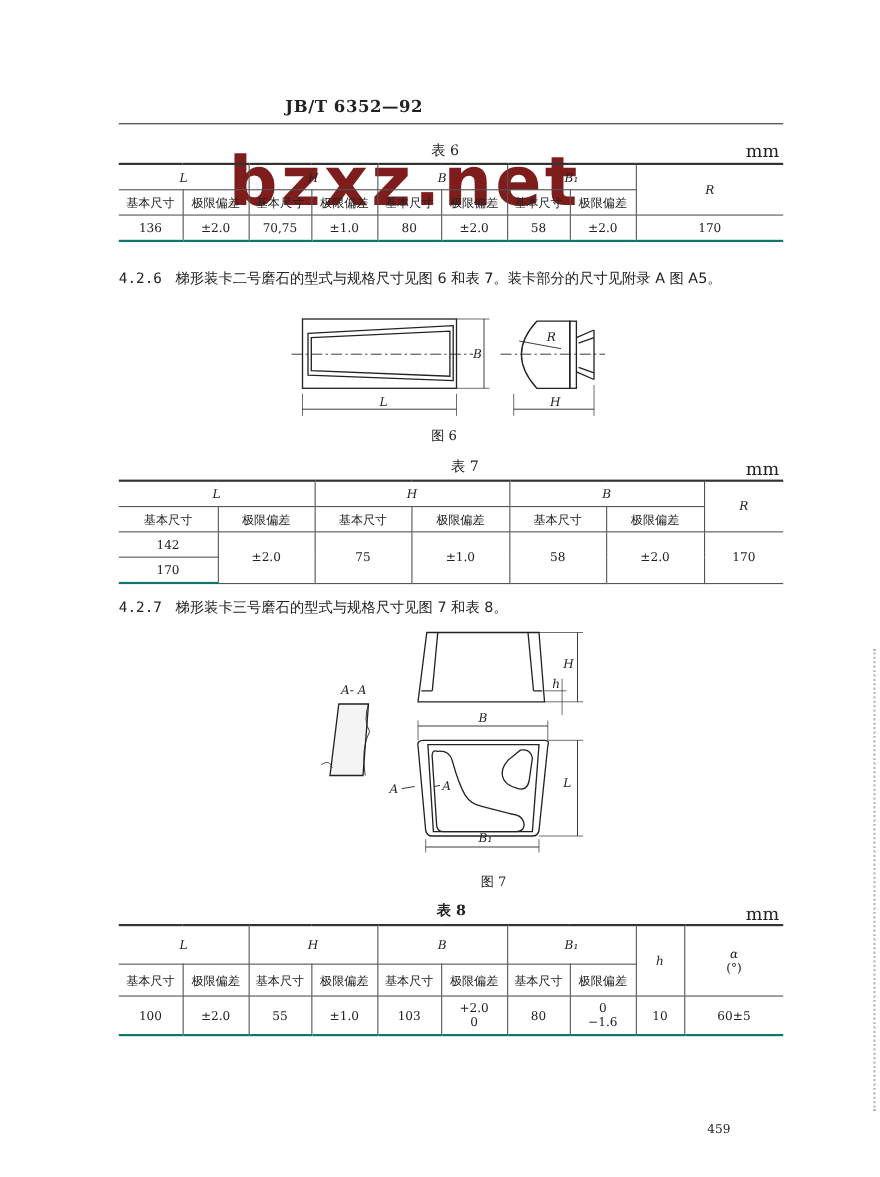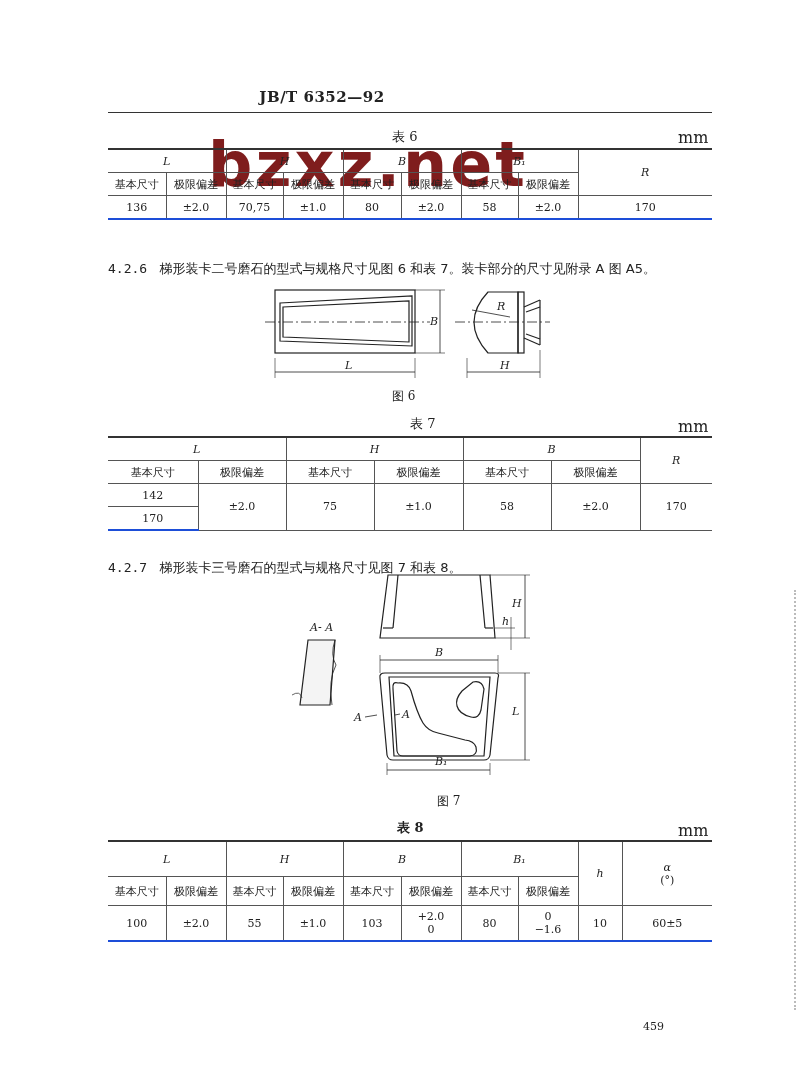--- a/index.html
+++ b/index.html
@@ -7,25 +7,25 @@
          font-family:"DejaVu Serif","Liberation Serif",serif; color:#222; }
   .abs { position:absolute; }
   .header { left:0; width:644px; top:88px; text-align:center; font-size:15px; font-weight:bold; letter-spacing:0.5px; }
   .header-rule { left:108px; width:604px; top:112px; border-top:1.5px solid #333; }
   .watermark { left:208px; top:128px; font-family:"DejaVu Sans",sans-serif; font-size:62px; font-weight:bold; color:#7f1d1d; letter-spacing:3px; z-index:0; }
   .tcap { font-size:13px; }
   .unit { font-size:16px; }
   table.spec { position:absolute; border-collapse:collapse; font-size:11px; z-index:1; }
   table.spec td { border:1px solid #555; text-align:center; padding:0; height:22px; }
   table.spec tr:first-child td { border-top:2px solid #333; }
-  table.spec tr:last-child td { border-bottom:2px solid #1d4ed8; }
+  table.spec tr:last-child td { border-bottom:2px solid #0f766e; }
   table.spec td:first-child { border-left:none; }
   table.spec td:last-child { border-right:none; }
   .it { font-style:italic; }
-  .para { font-size:13px; font-family:"DejaVu Sans",sans-serif;margin-top:16px; }
+  .para { font-size:13px; font-family:"DejaVu Sans",sans-serif; }
   .para .num { font-family:"DejaVu Sans Mono",monospace; }
   .figcap { font-size:12px; }
   .pagenum { left:643px; top:1020px; font-size:11px; }
   .noise { right:4px; top:590px; width:2px; height:420px; border-right:2px dotted #bbb; }
   svg text { font-family:"DejaVu Serif",serif; font-style:italic; font-size:11px; fill:#222; }
 </style>
 </head>
 <body>
 
 <div class="abs header">JB/T 6352—92</div>

